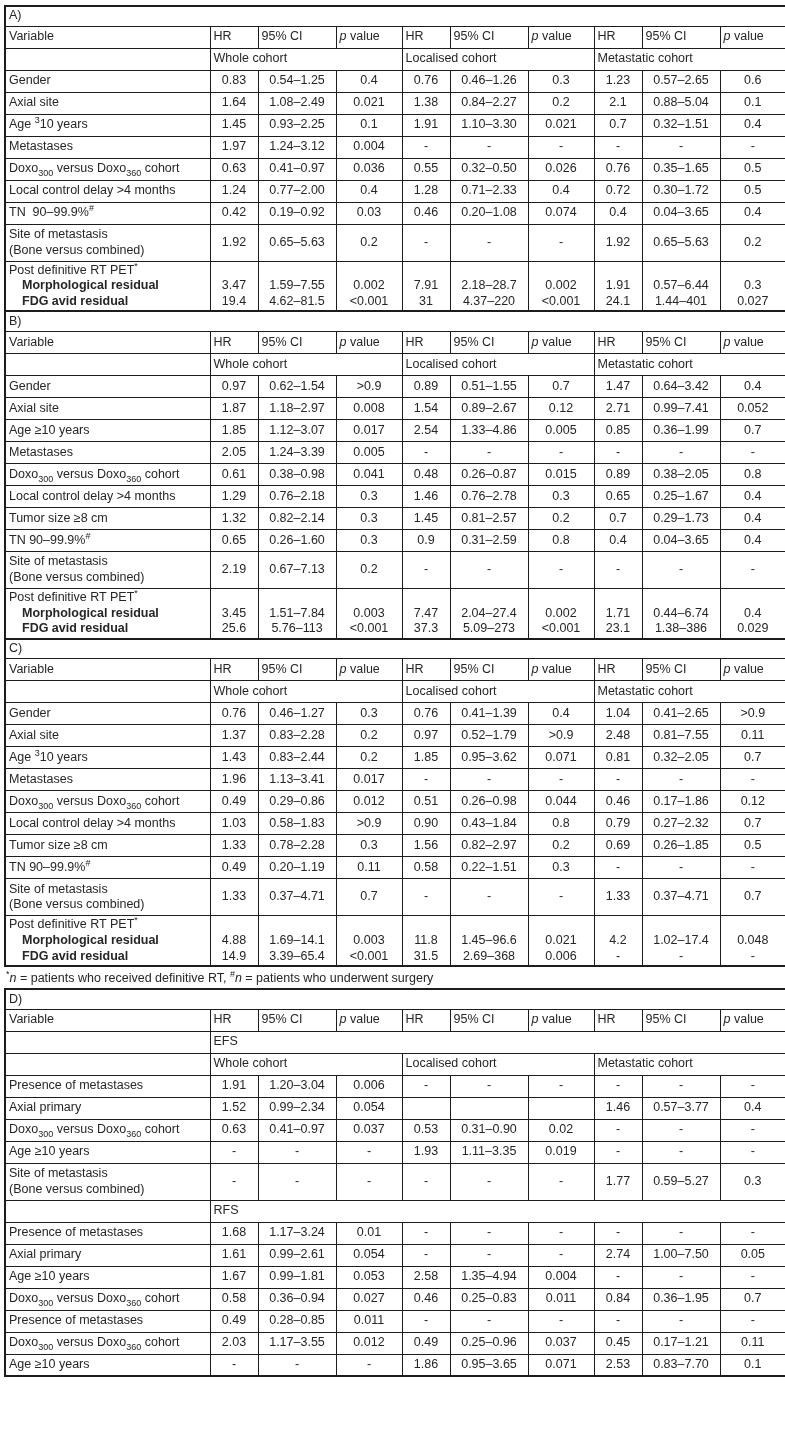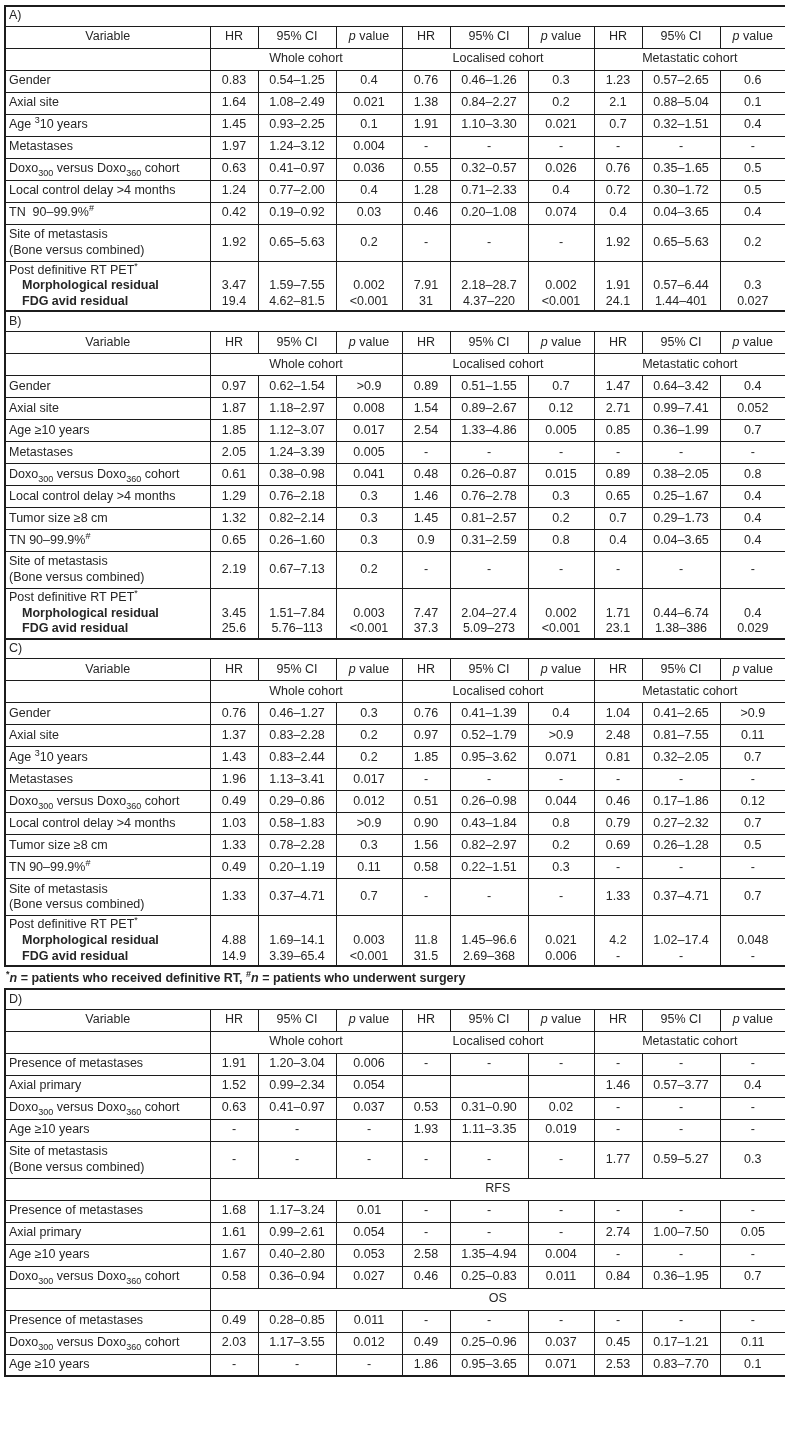--- a/index.html
+++ b/index.html
@@ -20,32 +20,32 @@
   #table-b table.grid, #table-c table.grid{margin-top:-2px;}
   table.grid td{
     border:1px solid #1c1c1c;
     font-size:12.5px;
     line-height:1.25;
     padding:1px 3px;
     vertical-align:middle;
     overflow:hidden;
   }
   td.lbl{text-align:left;padding-left:5px;font-size:13px;}
-  td.hd{text-align:center;font-size:13px;margin-left:36px;}
+  td.hd{font-size:13px;margin-left:36px;}
   td.var{text-align:left;padding-left:6px;white-space:pre-wrap;}
   td.num{text-align:center;white-space:nowrap;}
   .indent{padding-left:13px;font-weight:bold;}
   sub,sup{font-size:9px;line-height:0;}
   i{font-style:italic;}
   tr.r-label{height:20px;}
   tr.r-head{height:22px;}
   tr.r-single{height:22px;}
   tr.r-dbl{height:37px;}
   tr.r-pet{height:44px;}
-  .footnote{font-size:12.5px;padding:4px 2px 3px 2px;color:#262626;font-weight:bold;}
+  .footnote{font-size:12.5px;padding:4px 2px 3px 2px;color:#262626;}
 </style>
 </head>
 <body>
 
 <div class="wrap">
   <div id="table-a">
       <table class="grid">
         <colgroup>
           <col style="width: 205px;">
           <col style="width: 48px;">
@@ -127,21 +127,21 @@
             <td class="num">-</td>
             <td class="num">-</td>
             <td class="num">-</td>
           </tr>
           <tr class="r-single">
             <td class="var">Doxo<sub>300</sub> versus Doxo<sub>360</sub> cohort</td>
             <td class="num">0.63</td>
             <td class="num">0.41–0.97</td>
             <td class="num">0.036</td>
             <td class="num">0.55</td>
-            <td class="num">0.32–0.57</td>
+            <td class="num">0.32–0.50</td>
             <td class="num">0.026</td>
             <td class="num">0.76</td>
             <td class="num">0.35–1.65</td>
             <td class="num">0.5</td>
           </tr>
           <tr class="r-single">
             <td class="var">Local control delay &gt;4 months</td>
             <td class="num">1.24</td>
             <td class="num">0.77–2.00</td>
             <td class="num">0.4</td>
@@ -460,21 +460,21 @@
           </tr>
           <tr class="r-single">
             <td class="var">Tumor size ≥8 cm</td>
             <td class="num">1.33</td>
             <td class="num">0.78–2.28</td>
             <td class="num">0.3</td>
             <td class="num">1.56</td>
             <td class="num">0.82–2.97</td>
             <td class="num">0.2</td>
             <td class="num">0.69</td>
-            <td class="num">0.26–1.28</td>
+            <td class="num">0.26–1.85</td>
             <td class="num">0.5</td>
           </tr>
           <tr class="r-single">
             <td class="var">TN 90–99.9%<sup>#</sup></td>
             <td class="num">0.49</td>
             <td class="num">0.20–1.19</td>
             <td class="num">0.11</td>
             <td class="num">0.58</td>
             <td class="num">0.22–1.51</td>
             <td class="num">0.3</td>
@@ -535,20 +535,24 @@
             <td class="hd"><i>p</i> value</td>
             <td class="hd">HR</td>
             <td class="hd">95% CI</td>
             <td class="hd"><i>p</i> value</td>
             <td class="hd">HR</td>
             <td class="hd">95% CI</td>
             <td class="hd"><i>p</i> value</td>
           </tr>
           <tr class="r-head">
             <td></td>
+            <td class="hd" colspan="9">EFS</td>
+          </tr>
+          <tr class="r-head">
+            <td></td>
             <td class="hd" colspan="3">Whole cohort</td>
             <td class="hd" colspan="3">Localised cohort</td>
             <td class="hd" colspan="3">Metastatic cohort</td>
           </tr>
           <tr class="r-single">
             <td class="var">Presence of metastases</td>
             <td class="num">1.91</td>
             <td class="num">1.20–3.04</td>
             <td class="num">0.006</td>
             <td class="num">-</td>
@@ -630,44 +634,40 @@
             <td class="num">-</td>
             <td class="num">-</td>
             <td class="num">-</td>
             <td class="num">2.74</td>
             <td class="num">1.00–7.50</td>
             <td class="num">0.05</td>
           </tr>
           <tr class="r-single">
             <td class="var">Age ≥10 years</td>
             <td class="num">1.67</td>
-            <td class="num">0.40–2.80</td>
+            <td class="num">0.99–1.81</td>
             <td class="num">0.053</td>
             <td class="num">2.58</td>
             <td class="num">1.35–4.94</td>
             <td class="num">0.004</td>
             <td class="num">-</td>
             <td class="num">-</td>
             <td class="num">-</td>
           </tr>
           <tr class="r-single">
             <td class="var">Doxo<sub>300</sub> versus Doxo<sub>360</sub> cohort</td>
             <td class="num">0.58</td>
             <td class="num">0.36–0.94</td>
             <td class="num">0.027</td>
             <td class="num">0.46</td>
             <td class="num">0.25–0.83</td>
             <td class="num">0.011</td>
             <td class="num">0.84</td>
             <td class="num">0.36–1.95</td>
             <td class="num">0.7</td>
-          </tr>
-          <tr class="r-head">
-            <td></td>
-            <td class="hd" colspan="9">OS</td>
           </tr>
           <tr class="r-single">
             <td class="var">Presence of metastases</td>
             <td class="num">0.49</td>
             <td class="num">0.28–0.85</td>
             <td class="num">0.011</td>
             <td class="num">-</td>
             <td class="num">-</td>
             <td class="num">-</td>
             <td class="num">-</td>

